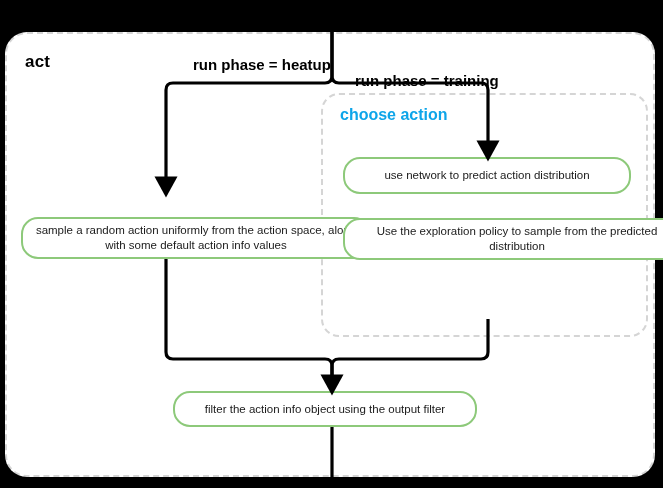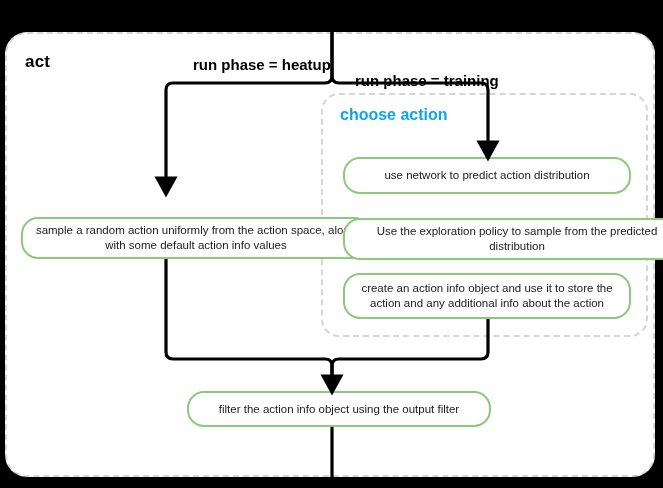--- a/index.html
+++ b/index.html
@@ -102,21 +102,21 @@
     width: 348px;
     height: 42px;
   }
   #node-create {
     left: 343px;
     top: 273px;
     width: 288px;
     height: 46px;
   }
   #node-filter {
-    left: 187px;
+    left: 173px;
     top: 391px;
     width: 304px;
     height: 36px;
   }
 
   
   .edge-label {
     position: absolute;
     font-size: 15px;
     font-weight: bold;
@@ -152,21 +152,20 @@
 
   <div id="act-title">act</div>
 
   <div id="choose-container"></div>
 
   <div id="choose-title">choose action</div>
 
   <div class="node" id="node-sample">sample a random action uniformly from the action space, along with some default action info values</div>
   <div class="node" id="node-predict">use network to predict action distribution</div>
   <div class="node" id="node-explore">Use the exploration policy to sample from the predicted distribution</div>
-  <div class="node" id="node-create">create an action info object and use it to store the action and any additional info about the action</div>
   <div class="node" id="node-filter">filter the action info object using the output filter</div>
 
   <div class="edge-label" id="label-heatup">run phase = heatup</div>
   <div class="edge-label" id="label-training">run phase = training</div>
 
   <svg id="wires" viewBox="0 0 663 488">
     <defs>
       <marker id="arrowhead" markerWidth="9" markerHeight="9" refX="3.4" refY="4.2" orient="auto" markerUnits="strokeWidth">
         <path d="M0.4,0.6 L7.0,4.2 L0.4,7.8 Z" fill="#000000"></path>
       </marker>

